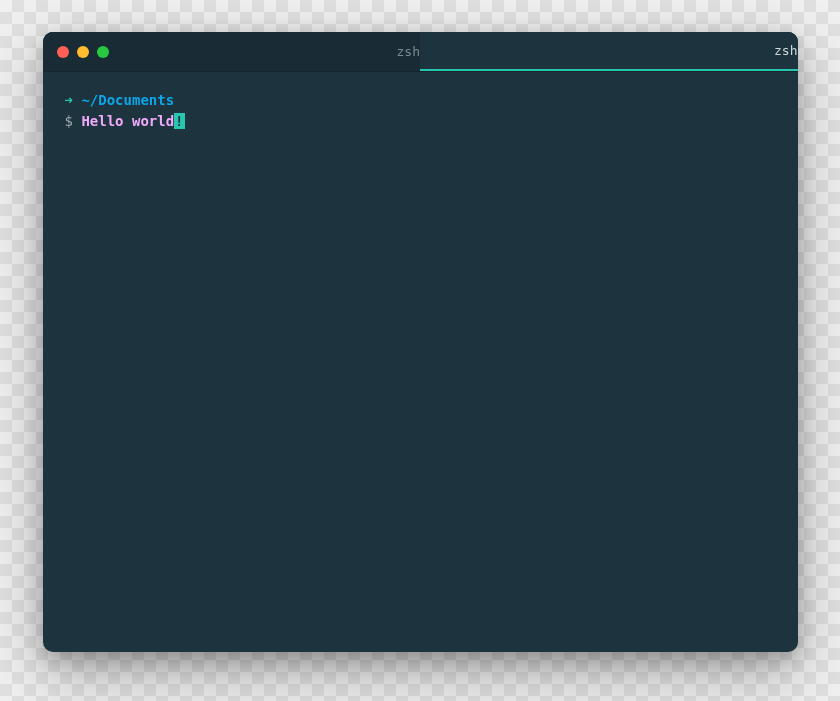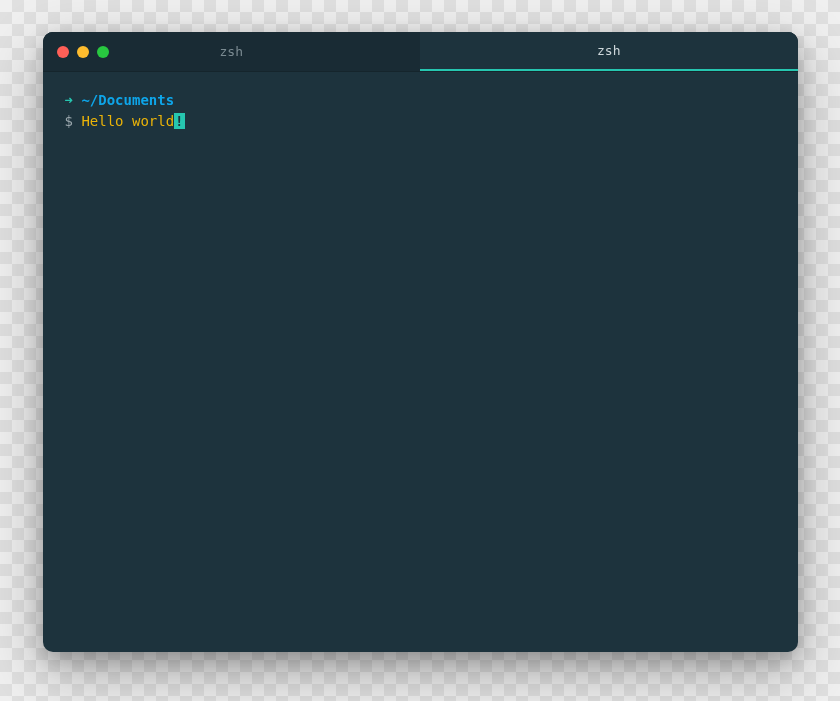--- a/index.html
+++ b/index.html
@@ -59,21 +59,21 @@
     .tl-max   { background: #28c840; }
     .tabs {
       display: flex;
       flex: 1;
       margin-left: 0;
     }
     .tab {
       flex: 1;
       display: flex;
       align-items: center;
-      justify-content: center;
+      justify-content: flex-end;
       font-size: 13px;
       color: #9aa7ad;
       cursor: pointer;
       position: relative;
       user-select: none;
     }
     .tab.active {
       color: #cdd6da;
       background: #1d333d;
       border-bottom: 2px solid #26c6b0;
@@ -87,21 +87,21 @@
       padding: 18px 22px;
       font-size: 14px;
       line-height: 1.5;
       color: #d6dee2;
       overflow: hidden;
     }
     .line { white-space: pre; }
     .prompt-arrow { color: #26c6b0; font-weight: bold; }
     .prompt-path  { color: #0ea5e9; font-weight: bold; }
     .prompt-sym   { color: #9aa7ad; }
-    .cmd-text     { color: #eab308; font-weight: normal; }
+    .cmd-text     { color: #f0abfc; font-weight: bold; }
     .cmd-cursor-char {
       background: #26c6b0;
       color: #1d333d;
       font-weight: bold;
       padding: 0 1px;
     }
   </style>
 </head>
 <body>
 

